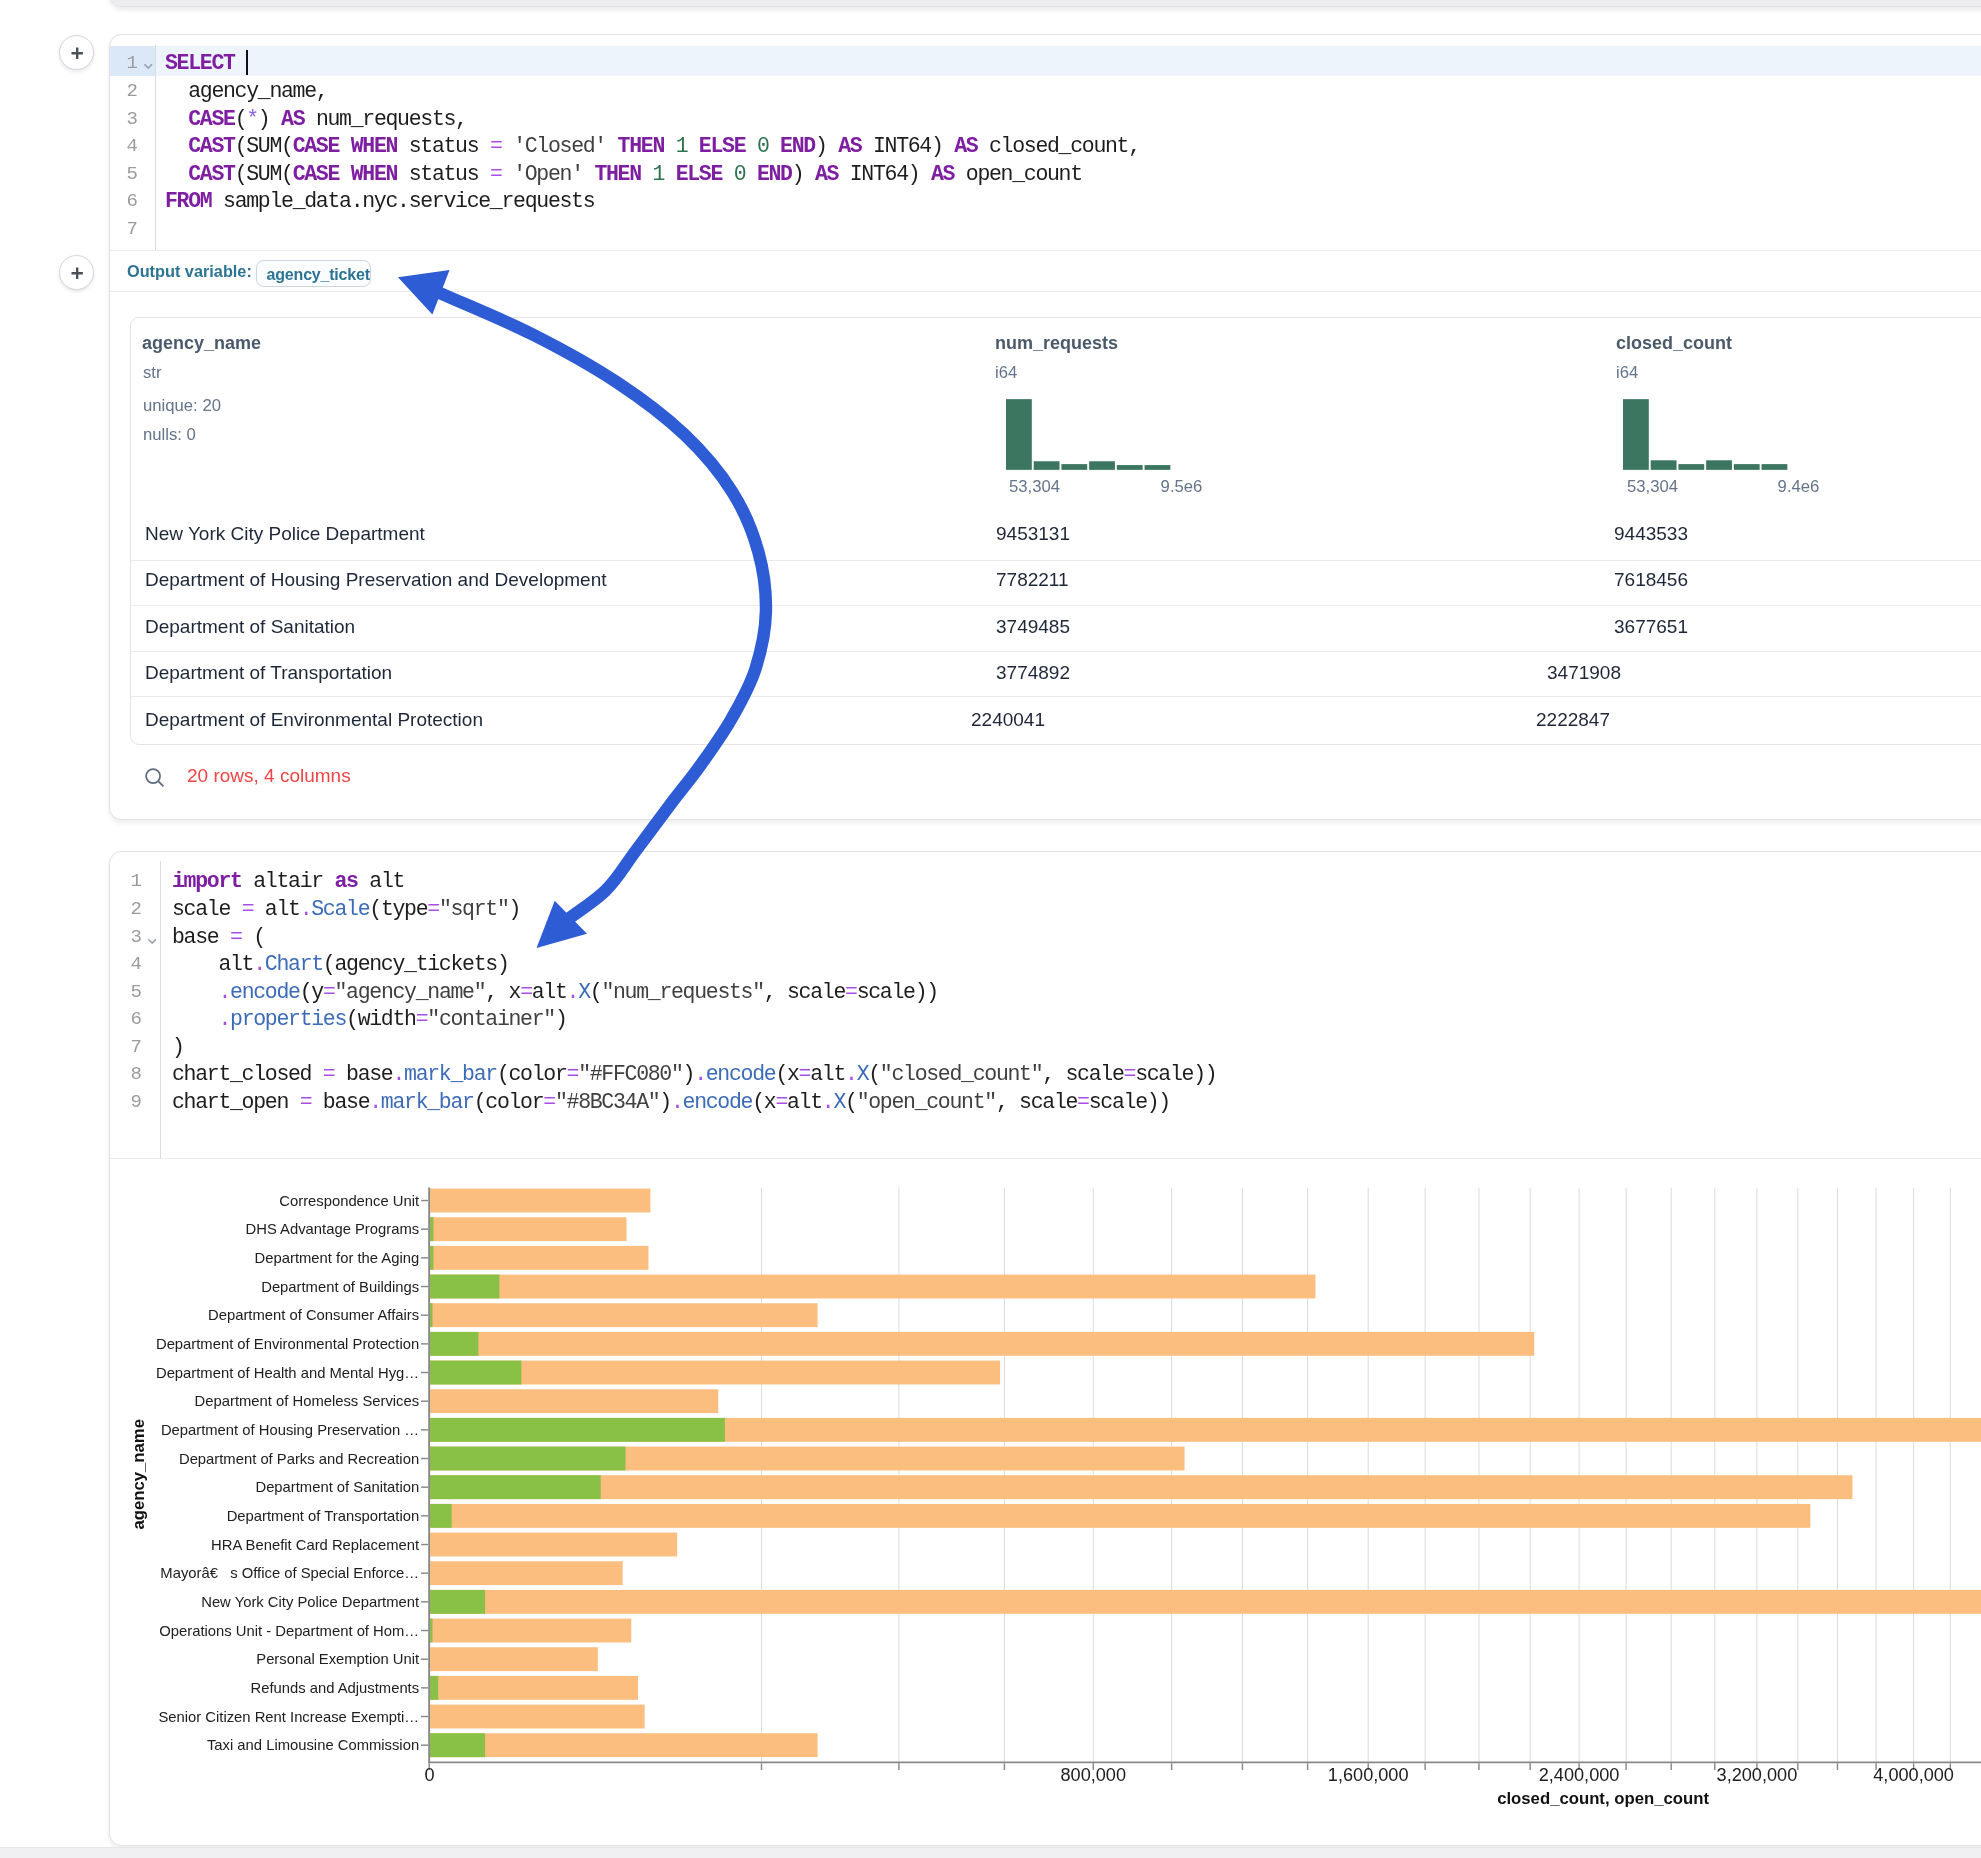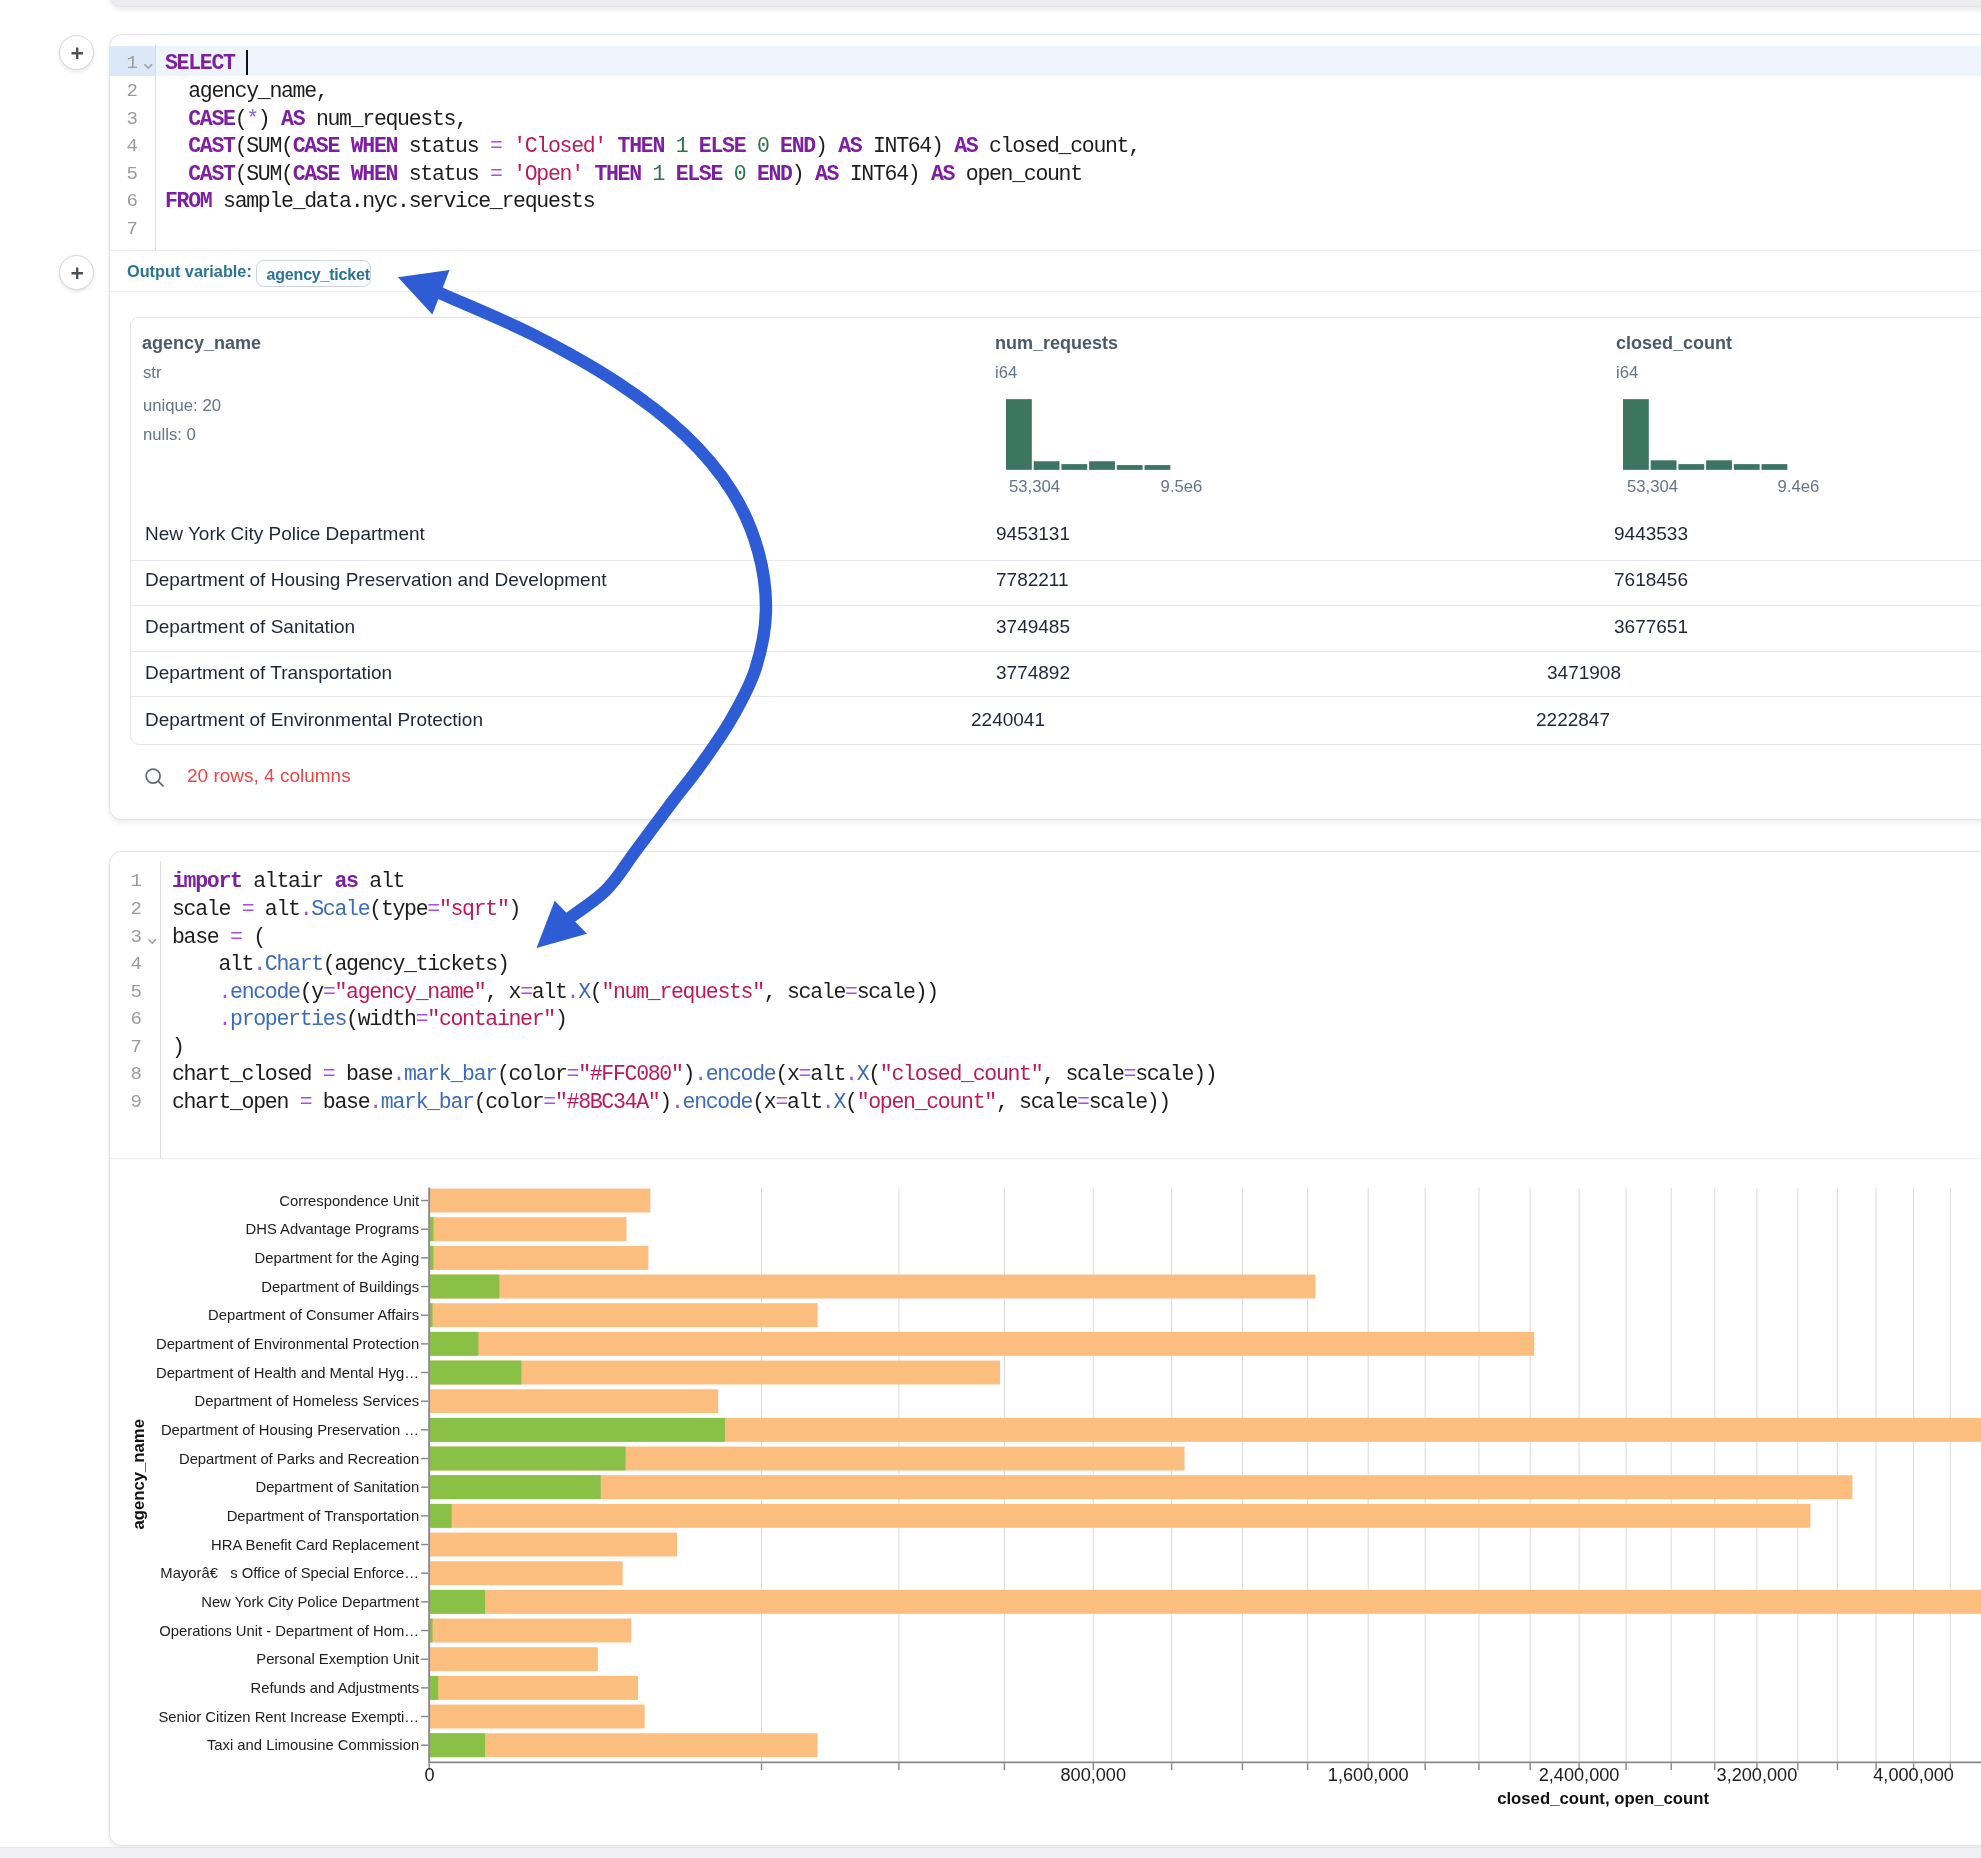--- a/index.html
+++ b/index.html
@@ -18,21 +18,21 @@
     background:#fff; border:1px solid #d2d6de; box-shadow:0 1.9px 3.8px rgba(0,0,0,0.10);
   }
   
   .code { position:absolute; left:0; right:0; font-family:"Liberation Mono", monospace; font-size:21.5px; letter-spacing:-1.3px; white-space:pre; }
   .cl { position:absolute; left:0; right:0; height:28px; }
   .cl .ln { position:absolute; top:0; height:28px; text-align:right; color:#9b9b9f; font-size:19px; line-height:28px; letter-spacing:0; }
   .cl .src { position:absolute; top:0; height:28px; line-height:28px; color:#1d1d1f; }
   .k  { color:#7e1fa2; font-weight:bold; }
   .op { color:#a94de8; }
   .st { color:#8a63ee; }
-  .s  { color:#be185d; }
+  .s  { color:#404040; }
   .n  { color:#2e7350; }
   .f  { color:#3c6bb8; }
   .gutline { position:absolute; width:1px; background:#dcdcdf; }
   .divider { position:absolute; left:1px; right:0; height:1px; background:#ececee; }
   .chev { position:absolute; width:12.4px; height:12.4px; }
   
   .hdrname { position:absolute; font-size:18px; font-weight:bold; color:#4b5a6b; }
   .hdrtype { position:absolute; font-size:16.7px; color:#64748b; }
   .gray17 { position:absolute; font-size:16.7px; color:#64748b; }
   .rowsep { position:absolute; height:1px; background:#eaeaee; }

